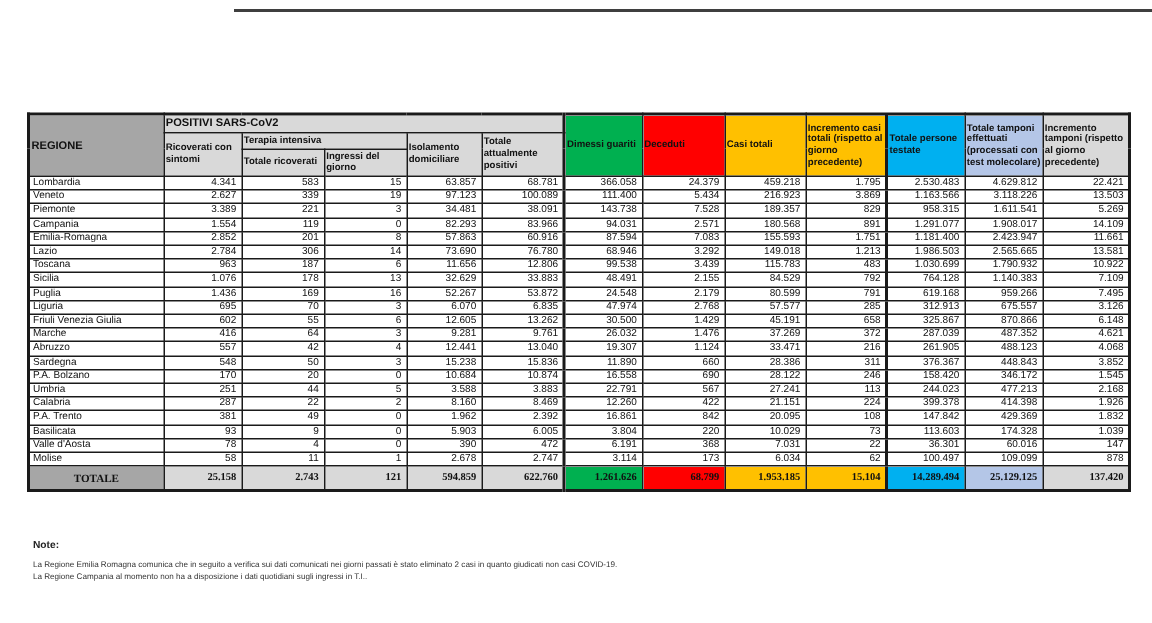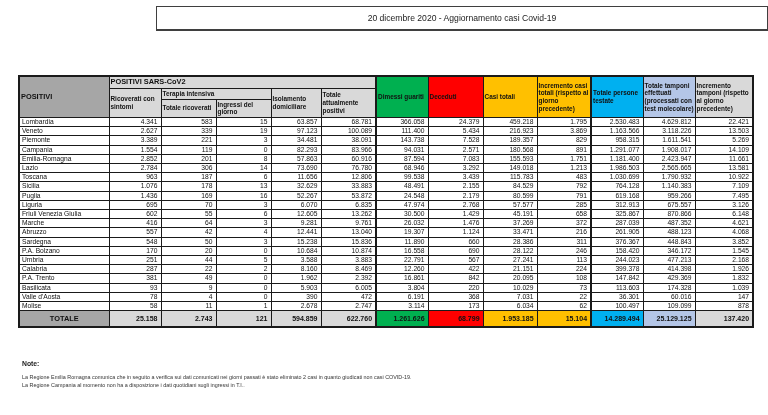--- a/index.html
+++ b/index.html
@@ -38,54 +38,53 @@
   .bg-lgray{background:var(--light-gray) !important;}
   .bg-mgray{background:var(--mid-gray) !important;}
   tbody td{
     font-size:6.7px;height:8.2px;line-height:8.2px;padding:0 3px 0 2px;
     background:#fff;color:#111;
   }
   tbody td.region{text-align:left;}
   td.num{text-align:right;}
   .thick-left{border-left:2px solid #1a1a1a !important;}
   tfoot td{
-    font-weight:bold;font-size:7px;height:15px;line-height:15px;padding:0 3px;
+    font-weight:bold;font-size:7px;height:15px;line-height:15px;padding:0 3px;font-family:Liberation Serif, serif;
   }
   tfoot td.total-label{text-align:center;font-size:7.4px;}
   
   .notes{position:absolute;left:22px;top:360px;width:730px;}
   .notes .note-title{font-size:6.8px;font-weight:bold;color:#222;margin-bottom:6px;}
   .notes .note-line{font-size:5.4px;color:#333;line-height:1.5;}
 </style>
 </head>
 <body>
 
 <div class="top-box">
-  <div class="line">20 dicembre 2020 - Aggiornamento casi Covid-19</div>
 </div>
 
 <table>
   <colgroup>
     <col style="width:90px">
       <col style="width:52px">
       <col style="width:55px">
       <col style="width:55px">
     <col style="width:50px">
       <col style="width:55px">
       <col style="width:52px">
       <col style="width:55px">
     <col style="width:54px">
       <col style="width:54px">
       <col style="width:52px">
       <col style="width:52px">
     <col style="width:58px">
   </colgroup>
   <thead>
     <tr>
-      <th rowspan="3" class="regione">POSITIVI</th>
+      <th rowspan="3" class="regione">REGIONE</th>
       <th colspan="5" class="group">POSITIVI SARS-CoV2</th>
       <th rowspan="3" class="bg-green thick-left">Dimessi guariti</th>
       <th rowspan="3" class="bg-red">Deceduti</th>
       <th rowspan="3" class="bg-yellow">Casi totali</th>
       <th rowspan="3" class="bg-yellow">Incremento casi totali (rispetto al giorno precedente)</th>
       <th rowspan="3" class="bg-blue thick-left">Totale persone testate</th>
       <th rowspan="3" class="bg-lavender">Totale tamponi effettuati (processati con test molecolare)</th>
       <th rowspan="3" class="bg-lgray">Incremento tamponi (rispetto al giorno precedente)</th>
     </tr>
     <tr>

